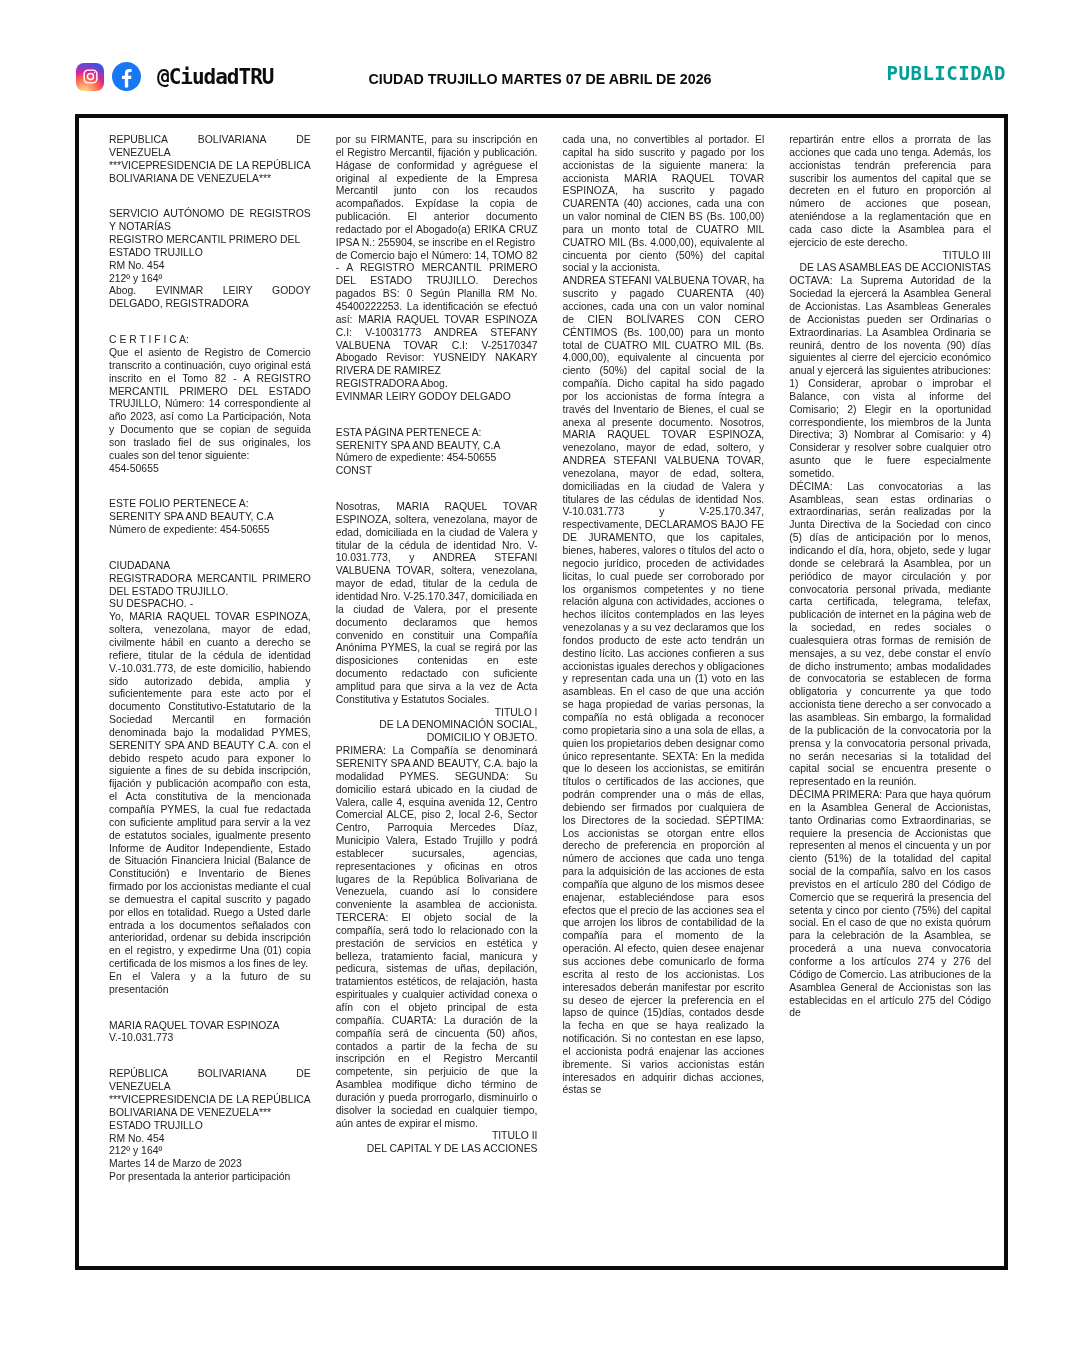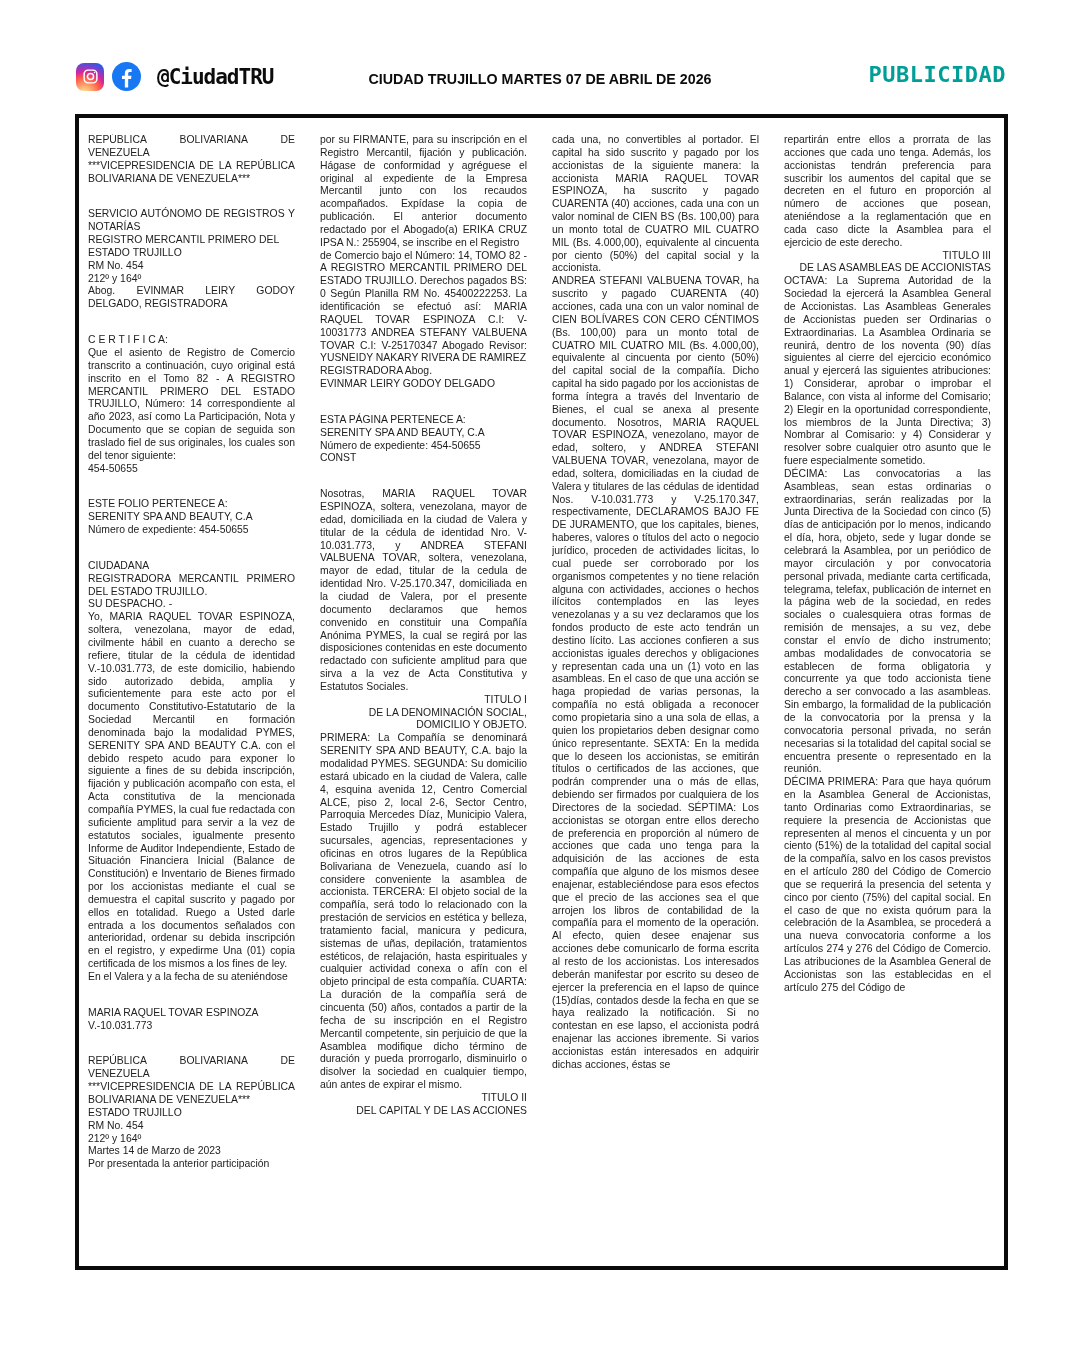--- a/index.html
+++ b/index.html
@@ -34,30 +34,30 @@
   }
   .dateline {
     position: absolute; left: 50%; top: 18px;
     transform: translateX(-50%) scaleX(0.92);
     font-weight: bold; font-size: 15.5px; letter-spacing: 0px;
     white-space: nowrap; color: #0c0c0c;
   }
   .section-label {
     position: absolute; right: 74px; top: 10px;
     font-family: "DejaVu Sans Mono", monospace;
-    font-weight: bold; font-size: 22px; letter-spacing: 0.5px;
+    font-weight: bold; font-size: 19px; letter-spacing: 0.5px;
     color: #009e96;
   }
   
   .notice-box {
     position: absolute; top: 114px; left: 75px;
     width: 933px; min-height: 1156px;
     border: 4px solid #0a0a0a;
     background: #ffffff;
-    padding: 16px 13px 18px 9px;
+    padding: 16px 13px 18px 30px;
     display: flex; gap: 25px;
   }
   .col {
     flex: 1 1 0; min-width: 0;
     font-size: 10.4px; line-height: 1.235;
     color: #222222;
     overflow: hidden;
   }
   .para { margin: 0; text-align: justify; text-justify: inter-word; }
   .para.center { text-align: right; }
@@ -100,21 +100,21 @@
       <p class="para gap">C E R T I F I C A:</p>
       <p class="para">Que el asiento de Registro de Comercio transcrito a continuación, cuyo original está inscrito en el Tomo 82 - A REGISTRO MERCANTIL PRIMERO DEL ESTADO TRUJILLO, Número: 14 correspondiente al año 2023, así como La Participación, Nota y Documento que se copian de seguida son traslado fiel de sus originales, los cuales son del tenor siguiente:</p>
       <p class="para">454-50655</p>
       <p class="para gap">ESTE FOLIO PERTENECE A:</p>
       <p class="para">SERENITY SPA AND BEAUTY, C.A</p>
       <p class="para">Número de expediente: 454-50655</p>
       <p class="para gap">CIUDADANA</p>
       <p class="para">REGISTRADORA MERCANTIL PRIMERO DEL ESTADO TRUJILLO.</p>
       <p class="para">SU DESPACHO. -</p>
       <p class="para">Yo, MARIA RAQUEL TOVAR ESPINOZA, soltera, venezolana, mayor de edad, civilmente hábil en cuanto a derecho se refiere, titular de la cédula de identidad V.-10.031.773, de este domicilio, habiendo sido autorizado debida, amplia y suficientemente para este acto por el documento Constitutivo-Estatutario de la Sociedad Mercantil en formación denominada bajo la modalidad PYMES, SERENITY SPA AND BEAUTY C.A. con el debido respeto acudo para exponer lo siguiente a fines de su debida inscripción, fijación y publicación acompaño con esta, el Acta constitutiva de la mencionada compañía PYMES, la cual fue redactada con suficiente amplitud para servir a la vez de estatutos sociales, igualmente presento Informe de Auditor Independiente, Estado de Situación Financiera Inicial (Balance de Constitución) e Inventario de Bienes firmado por los accionistas mediante el cual se demuestra el capital suscrito y pagado por ellos en totalidad. Ruego a Usted darle entrada a los documentos señalados con anterioridad, ordenar su debida inscripción en el registro, y expedirme Una (01) copia certificada de los mismos a los fines de ley.</p>
-      <p class="para">En el Valera y a la fecha de su ateniéndose</p>
+      <p class="para">En el Valera y a la futuro de su presentación</p>
       <p class="para gap">MARIA RAQUEL TOVAR ESPINOZA</p>
       <p class="para">V.-10.031.773</p>
       <p class="para gap">REPÚBLICA BOLIVARIANA DE VENEZUELA</p>
       <p class="para">***VICEPRESIDENCIA DE LA REPÚBLICA BOLIVARIANA DE VENEZUELA***</p>
       <p class="para">ESTADO TRUJILLO</p>
       <p class="para">RM No. 454</p>
       <p class="para">212º y 164º</p>
       <p class="para">Martes 14 de Marzo de 2023</p>
       <p class="para">Por presentada la anterior participación</p>
     </div>

